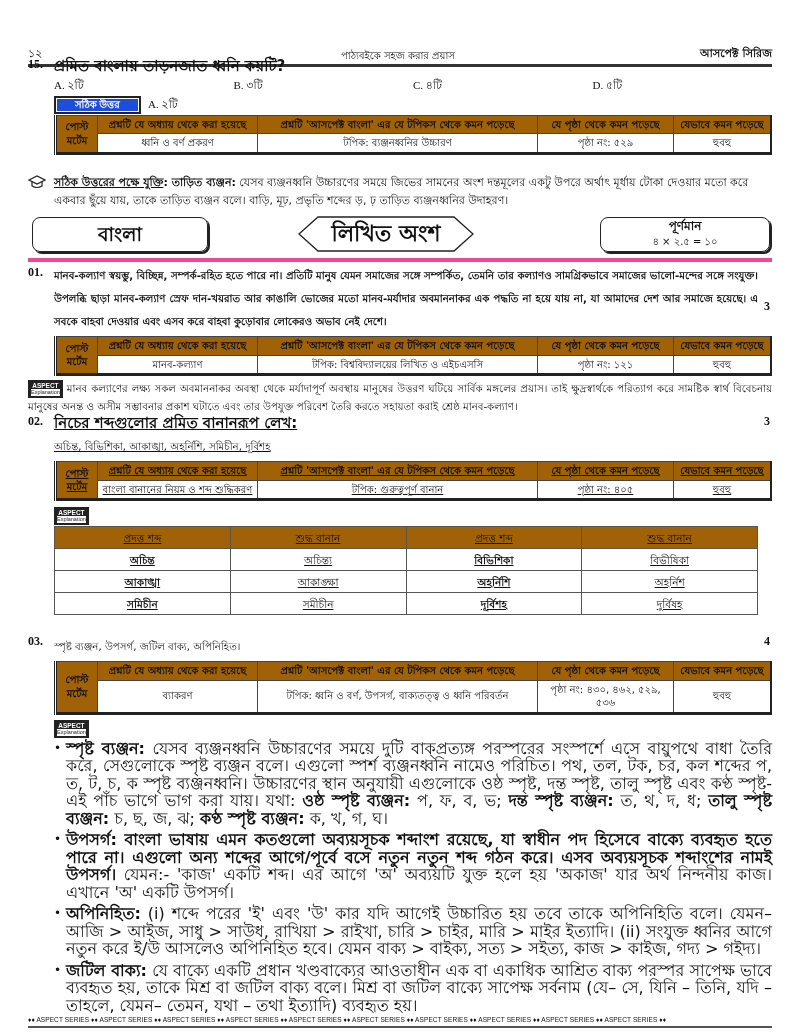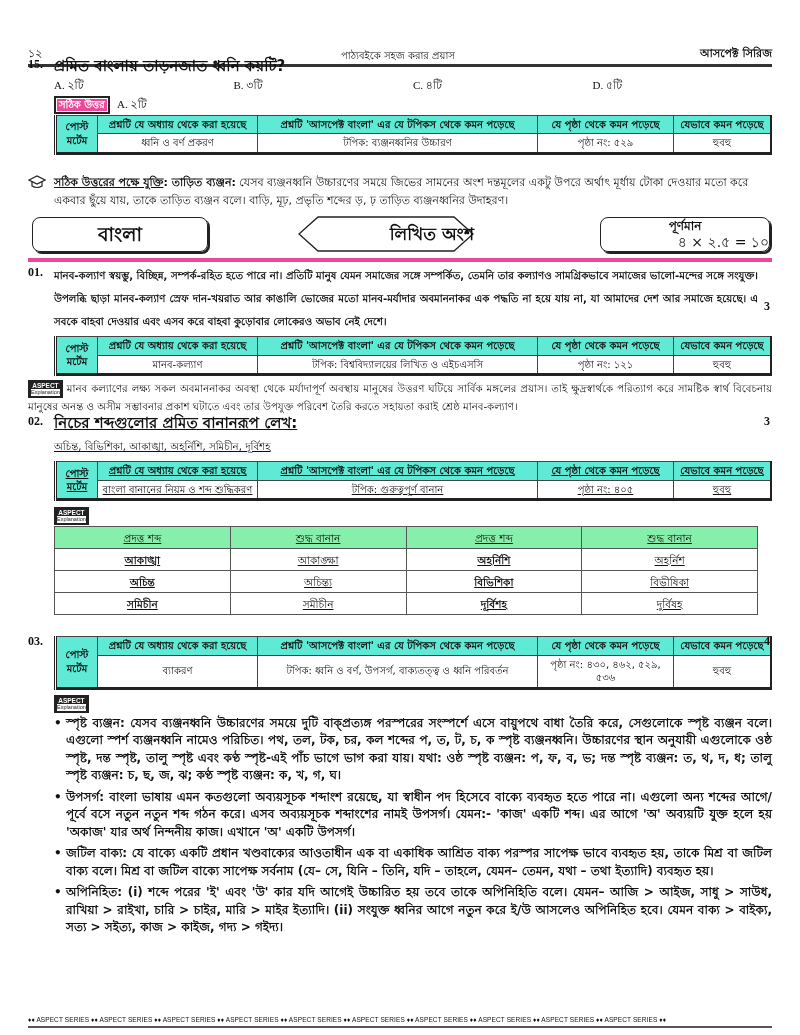--- a/index.html
+++ b/index.html
@@ -13,57 +13,57 @@
   .run-head .right { font-weight: bold; font-size: 11px; }
 
   .q { position: absolute; left: 0; width: 744px; }
   .qnum { position: absolute; left: 0; font-family: "Liberation Serif", serif; font-weight: bold; font-size: 12px; }
   .qtext { margin-left: 26px; font-weight: bold; font-size: 15px; }
   .marks { position: absolute; right: 2px; top: 0; font-family: "Liberation Serif", serif; font-weight: bold; font-size: 12px; }
 
   .options { display: flex; margin-left: 26px; margin-top: 2px; font-family: "Liberation Serif", serif; font-size: 11px; }
   .options span { width: 180px; }
 
-  .ans-badge { display: inline-block; background: #ec4899; color: #fff; border: 2px solid #222; outline: 1px solid #fff; outline-offset: -3px; padding: 0 3px; font-size: 10px; font-weight: bold; }
+  .ans-badge { display: inline-block; background: #1d4ed8; color: #fff; border: 2px solid #222; outline: 1px solid #fff; outline-offset: -3px; padding: 0 19px; font-size: 10px; font-weight: bold; font-family: Liberation Serif, serif; }
   .ans-val { font-family: "Liberation Serif", serif; font-size: 11px; margin-left: 4px; }
 
   
   table.pm { border-collapse: collapse; width: 718px; margin-left: 26px; font-size: 10px; border: 1px solid #222; border-right: 2px solid #222; border-bottom: 3px solid #222; border-left: 3px double #222; }
   table.pm td { border: 1px solid #444; padding: 2px 4px; text-align: center; vertical-align: middle; }
-  table.pm tr.h td { background: #5eead4; font-weight: bold; }
+  table.pm tr.h td { background: #a16207; font-weight: bold; }
   table.pm td.pmlabel { width: 42px; font-weight: bold; background: #fff; }
 
   .reason { position: absolute; left: 0; width: 744px; font-size: 11px; line-height: 18px; }
   .reason .icon { position: absolute; left: 0; top: 1px; width: 18px; height: 14px; }
   .reason .body { margin-left: 26px; }
   .reason .lbl { font-weight: bold; text-decoration: underline; }
 
   
   .banner { position: absolute; top: 214px; left: 0; width: 744px; height: 48px; border-bottom: 4px solid #ec4899; }
   .b-left { position: absolute; left: 4px; top: 3px; width: 176px; height: 35px; border: 1.5px solid #222; border-radius: 8px; box-shadow: 2px 2px 0 #222; font-size: 19px; font-weight: bold; text-align: center; line-height: 33px; }
   .b-mid { position: absolute; left: 270px; top: 2px; width: 176px; height: 36px; }
   .b-mid svg { position: absolute; left: 0; top: 0; }
-  .b-mid span { position: absolute; left: 0; right: 0; top: 0; text-align: right; line-height: 36px; font-size: 17px; font-weight: bold; }
+  .b-mid span { position: absolute; left: 0; right: 0; top: 0; text-align: center; line-height: 36px; font-size: 22px; font-weight: bold; }
   .b-right { position: absolute; left: 572px; top: 3px; width: 170px; height: 35px; border: 1.5px solid #222; border-radius: 8px; box-shadow: 2px 2px 0 #222; text-align: center; }
   .b-right .t1 { font-size: 12px; font-weight: bold; line-height: 17px; }
-  .b-right .t2 { font-size: 14px; line-height: 14px; text-align: right; }
+  .b-right .t2 { font-size: 10px; line-height: 14px; }
 
   .para { margin-left: 26px; font-size: 10.2px; line-height: 23px; text-align: justify; }
   .bold { font-weight: bold; }
 
   .aspect { display: inline-block; background: #222; color: #fff; border: 1px solid #222; font-family: "Liberation Sans", sans-serif; font-size: 6.5px; line-height: 7px; padding: 1px 2px; text-align: center; vertical-align: middle; font-weight: bold; }
   .aspect i { display: block; font-style: normal; font-weight: normal; background: #fff; color: #222; font-size: 5.5px; }
 
   table.words { border-collapse: collapse; width: 704px; margin-left: 26px; font-size: 10.5px; border: 1px solid #555; }
   table.words td { border: 1px solid #555; text-align: center; height: 22px; width: 25%; }
-  table.words tr.h td { background: #86efac; }
+  table.words tr.h td { background: #a16207; }
   table.words td.given { font-weight: bold; }
 
   ul.bul { list-style: none; margin-left: 26px; }
-  ul.bul li { position: relative; padding-left: 12px; font-size: 12px; line-height: 17.5px; text-align: justify; margin-bottom: 4px; font-weight: bold; }
+  ul.bul li { position: relative; padding-left: 12px; font-size: 16px; line-height: 17.5px; text-align: justify; margin-bottom: 4px; }
   ul.bul li::before { content: "\2022"; position: absolute; left: 0; top: 0; font-size: 12px; }
 
   .foot { position: absolute; top: 1016px; left: 0; width: 744px; height: 12px; border-bottom: 2px solid #555; font-family: "Liberation Sans", sans-serif; font-size: 6.5px; white-space: nowrap; overflow: hidden; letter-spacing: 0.1px; }
 </style>
 </head>
 <body>
 
 <div class="page">
 
   <div class="run-head">
@@ -193,44 +193,45 @@
     </div>
     <table class="words" style="margin-top:1px;">
       <tbody>
           <tr class="h">
         <td>প্রদত্ত শব্দ</td>
         <td>শুদ্ধ বানান</td>
         <td>প্রদত্ত শব্দ</td>
         <td>শুদ্ধ বানান</td>
       </tr>
       <tr>
+        <td class="given">অচিন্ত</td>
+        <td>অচিন্ত্য</td>
+        <td class="given">বিভিশিকা</td>
+        <td>বিভীষিকা</td>
+      </tr>
+      <tr>
         <td class="given">আকাঙ্খা</td>
         <td>আকাঙ্ক্ষা</td>
         <td class="given">অহর্নিশি</td>
         <td>অহর্নিশ</td>
       </tr>
       <tr>
-        <td class="given">অচিন্ত</td>
-        <td>অচিন্ত্য</td>
-        <td class="given">বিভিশিকা</td>
-        <td>বিভীষিকা</td>
-      </tr>
-      <tr>
         <td class="given">সমিচীন</td>
         <td>সমীচীন</td>
         <td class="given">দূর্বিশহ</td>
         <td>দুর্বিষহ</td>
       </tr>
     </tbody>
       </table>
   </div>
 
   <div class="q" style="top:633px;">
     <span class="qnum">03.</span>
     <span class="marks">4</span>
+    <div class="para" style="margin-top:2px">স্পৃষ্ট ব্যঞ্জন, উপসর্গ, জটিল বাক্য, অপিনিহিত।</div>
     <table class="pm" style="margin-top:3px;">
       <tbody>
           <tr class="h">
         <td class="pmlabel" rowspan="2">
           <div>পোস্ট</div>
               <div>মর্টেম</div>
         </td>
         <td style="width:160px">প্রশ্নটি যে অধ্যায় থেকে করা হয়েছে</td>
         <td style="width:280px">প্রশ্নটি 'আসপেক্ট বাংলা' এর যে টপিকস থেকে কমন পড়েছে</td>
         <td style="width:136px">যে পৃষ্ঠা থেকে কমন পড়েছে</td>
@@ -249,22 +250,22 @@
     </div>
     <ul class="bul" style="margin-top:2px;">
       <li>
         <b>স্পৃষ্ট ব্যঞ্জন:</b>
         <span>যেসব ব্যঞ্জনধ্বনি উচ্চারণের সময়ে দুটি বাক্‌প্রত্যঙ্গ পরস্পরের সংস্পর্শে এসে বায়ুপথে বাধা তৈরি করে, সেগুলোকে স্পৃষ্ট ব্যঞ্জন বলে। এগুলো স্পর্শ ব্যঞ্জনধ্বনি নামেও পরিচিত। পথ, তল, টক, চর, কল শব্দের প, ত, ট, চ, ক স্পৃষ্ট ব্যঞ্জনধ্বনি। উচ্চারণের স্থান অনুযায়ী এগুলোকে ওষ্ঠ স্পৃষ্ট, দন্ত স্পৃষ্ট, তালু স্পৃষ্ট এবং কণ্ঠ স্পৃষ্ট-এই পাঁচ ভাগে ভাগ করা যায়। যথা: </span><b>ওষ্ঠ স্পৃষ্ট ব্যঞ্জন:</b><span> প, ফ, ব, ভ; </span><b>দন্ত স্পৃষ্ট ব্যঞ্জন:</b><span> ত, থ, দ, ধ; </span><b>তালু স্পৃষ্ট ব্যঞ্জন:</b><span> চ, ছ, জ, ঝ; </span><b>কণ্ঠ স্পৃষ্ট ব্যঞ্জন:</b><span> ক, খ, গ, ঘ।</span>
       </li>
       <li>
         <b>উপসর্গ:</b><b> বাংলা ভাষায় এমন কতগুলো অব্যয়সূচক শব্দাংশ রয়েছে, যা স্বাধীন পদ হিসেবে বাক্যে ব্যবহৃত হতে পারে না। এগুলো অন্য শব্দের আগে/পূর্বে বসে নতুন নতুন শব্দ গঠন করে। এসব অব্যয়সূচক শব্দাংশের নামই উপসর্গ।</b><span> যেমন:- 'কাজ' একটি শব্দ। এর আগে 'অ' অব্যয়টি যুক্ত হলে হয় 'অকাজ' যার অর্থ নিন্দনীয় কাজ। এখানে 'অ' একটি উপসর্গ।</span>
       </li>
       <li>
+        <b>অপিনিহিত:</b><span> (i) শব্দে পরের 'ই' এবং 'উ' কার যদি আগেই উচ্চারিত হয় তবে তাকে অপিনিহিতি বলে। যেমন– আজি &gt; আইজ, সাধু &gt; সাউধ, রাখিয়া &gt; রাইখা, চারি &gt; চাইর, মারি &gt; মাইর ইত্যাদি। (ii) সংযুক্ত ধ্বনির আগে নতুন করে ই/উ আসলেও অপিনিহিত হবে। যেমন বাক্য &gt; বাইক্য, সত্য &gt; সইত্য, কাজ &gt; কাইজ, গদ্য &gt; গইদ্য।</span>
+      </li>
+      <li>
         <b>জটিল বাক্য:</b><span> যে বাক্যে একটি প্রধান খণ্ডবাক্যের আওতাধীন এক বা একাধিক আশ্রিত বাক্য পরস্পর সাপেক্ষ ভাবে ব্যবহৃত হয়, তাকে মিশ্র বা জটিল বাক্য বলে। মিশ্র বা জটিল বাক্যে সাপেক্ষ সর্বনাম (যে– সে, যিনি – তিনি, যদি – তাহলে, যেমন– তেমন, যথা – তথা ইত্যাদি) ব্যবহৃত হয়।</span>
-      </li>
-      <li>
-        <b>অপিনিহিত:</b><span> (i) শব্দে পরের 'ই' এবং 'উ' কার যদি আগেই উচ্চারিত হয় তবে তাকে অপিনিহিতি বলে। যেমন– আজি &gt; আইজ, সাধু &gt; সাউধ, রাখিয়া &gt; রাইখা, চারি &gt; চাইর, মারি &gt; মাইর ইত্যাদি। (ii) সংযুক্ত ধ্বনির আগে নতুন করে ই/উ আসলেও অপিনিহিত হবে। যেমন বাক্য &gt; বাইক্য, সত্য &gt; সইত্য, কাজ &gt; কাইজ, গদ্য &gt; গইদ্য।</span>
       </li>
     </ul>
   </div>
 
   <div class="foot">♦♦ ASPECT SERIES ♦♦ ASPECT SERIES ♦♦ ASPECT SERIES ♦♦ ASPECT SERIES ♦♦ ASPECT SERIES ♦♦ ASPECT SERIES ♦♦ ASPECT SERIES ♦♦ ASPECT SERIES ♦♦ ASPECT SERIES ♦♦ ASPECT SERIES ♦♦</div>
 </div>
 
 </body></html>

